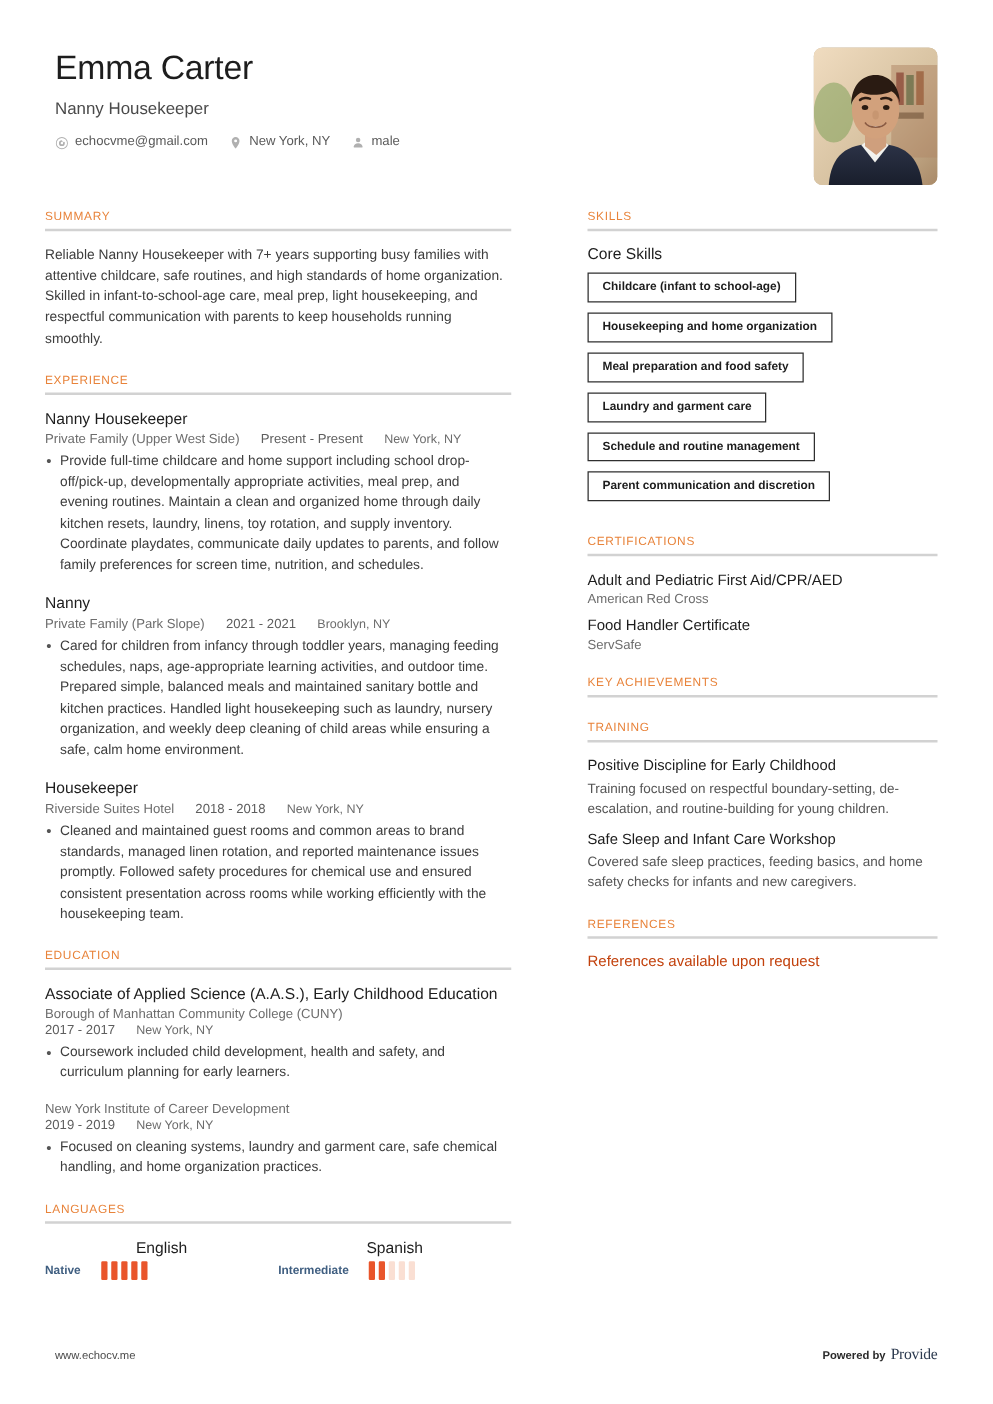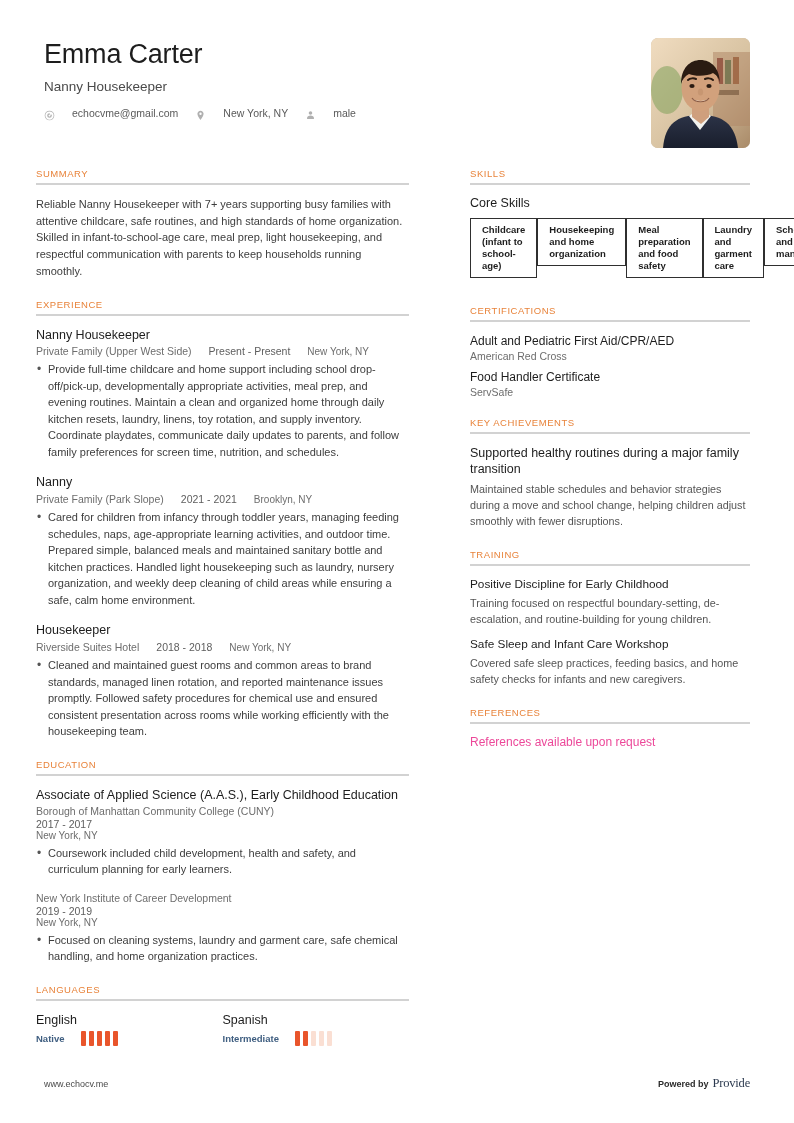--- a/index.html
+++ b/index.html
@@ -13,21 +13,21 @@
   .page { position: relative; width: 794px; height: 1123px; padding: 0; overflow: hidden; }
 
   
   .header { position: absolute; left: 44px; top: 40px; width: 706px; height: 115px; }
   .name {
     font-size: 27px; font-weight: 400; letter-spacing: -0.2px;
     color: #1d1d1d; line-height: 1.1; font-family: "Liberation Sans", sans-serif;
   }
   .job-title { font-size: 13.5px; color: #4a4a4a; margin-top: 9px; font-weight: 400; }
   .contact-row { display: flex; align-items: center; gap: 6px; margin-top: 13px; }
-  .contact-item { display: flex; align-items: center; gap: 17px; margin-right: 11px; }
+  .contact-item { display: flex; align-items: center; gap: 5px; margin-right: 11px; }
   .contact-text { font-size: 10.5px; color: #5a5a5a; }
   .c-icon { width: 11px; height: 11px; display: inline-block; fill: #b0b0b0; flex: none; }
 
   .photo {
     position: absolute; right: 44px; top: 38px;
     width: 99px; height: 110px; border-radius: 7px; overflow: hidden;
     background: #c9b79c;
   }
   .photo svg { display:block; width: 100%; height: 100%; }
 
@@ -47,65 +47,65 @@
 
   
   .entry { margin-bottom: 14px; }
   .entry:last-child { margin-bottom: 2px; }
   .entry-title { font-size: 12.5px; color: #1d1d1d; font-weight: 400; line-height: 1.35; }
   .entry-meta { display: flex; align-items: baseline; flex-wrap: wrap; margin-top: 2px; }
   .meta-org { font-size: 10.5px; color: #6d6d6d; margin-right: 17px; }
   .meta-dates { font-size: 10.5px; color: #5e5e5e; margin-right: 17px; white-space: nowrap; }
   .meta-loc { font-size: 10px; color: #6d6d6d; }
   .edu-line2 { font-size: 10.5px; color: #6d6d6d; margin-top: 1px; }
-  .edu-line3 { display:flex; align-items: baseline; margin-top: 1px; flex-direction: column; }
+  .edu-line3 { display:flex; align-items: baseline; margin-top: 1px; }
 
   .bullets { list-style: none; margin-top: 4px; }
   .bullets li {
     position: relative; padding-left: 12px; font-size: 11px;
     line-height: 1.5; color: #3d3d3d; margin-bottom: 1px;
   }
   .bullets li::before {
     content: "•"; position: absolute; left: 1px; top: -1px;
     color: #555; font-size: 12px;
   }
 
   
   .lang-grid { display: flex; gap: 0; }
-  .lang-item { width: 192px; }
+  .lang-item { width: 192px; text-align: center; }
   .lang-name { font-size: 12.5px; color: #1d1d1d; line-height: 1.35; }
   .lang-row { display: flex; align-items: center; gap: 16px; margin-top: 3px; }
   .lang-level { font-size: 9.5px; color: #3f5e80; font-weight: 600; }
   .bars { display: flex; gap: 3px; }
   .bar { width: 5px; height: 15px; background: #e9552b; border-radius: 1px; }
   .bar.off { background: #fadfd3; }
 
   
   .skills-group-label { font-size: 12.5px; color: #1d1d1d; margin-bottom: 8px; }
   .chip {
     display: inline-block; border: 1px solid #2f2f2f; background: #fff;
     padding: 5px 11px; font-size: 9.5px; font-weight: 700; color: #1d1d1d;
     margin-bottom: 8px; line-height: 1.25;
   }
-  .chip-wrap { display: flex; align-items: flex-start; }
+  .chip-wrap { display: flex; flex-direction: column; align-items: flex-start; }
 
   
   .cert-item { margin-bottom: 7px; }
   .cert-name { font-size: 12px; color: #1d1d1d; line-height: 1.35; }
   .cert-issuer { font-size: 10.5px; color: #6d6d6d; margin-top: 1px; }
 
   
   .ach-item { margin-bottom: 11px; }
   .ach-title { font-size: 12.5px; color: #1d1d1d; line-height: 1.32; }
   .ach-desc { font-size: 10.8px; color: #555; line-height: 1.48; margin-top: 4px; }
   .train-item { margin-bottom: 9px; }
   .train-title { font-size: 11.8px; color: #1d1d1d; line-height: 1.35; }
   .train-desc { font-size: 10.8px; color: #555; line-height: 1.48; margin-top: 3px; }
 
-  .ref-text { font-size: 12px; color: #ec4899; }
+  .ref-text { font-size: 12px; color: #c2410c; }
 
   
   .footer {
     position: absolute; left: 44px; right: 44px; bottom: 32px;
     display: flex; justify-content: space-between; align-items: center;
   }
   .footer-left { font-size: 9px; color: #4a4a4a; }
   .footer-right { font-size: 9px; color: #2b2b2b; font-weight: 700; display: flex; align-items: baseline; gap: 4px; }
   .brand { font-size: 12.5px; font-weight: 400; color: #2c3a4f; font-family: "Liberation Serif", serif; letter-spacing: -0.2px; }
 </style>
@@ -324,24 +324,20 @@
       </div>
       <div class="cert-item">
         <div class="cert-name">Food Handler Certificate</div>
         <div class="cert-issuer">ServSafe</div>
       </div>
     </div>
 
     <div class="section">
       <div class="sec-title">KEY ACHIEVEMENTS</div>
       <div class="sec-rule"></div>
-      <div class="ach-item">
-        <div class="ach-title">Supported healthy routines during a major family transition</div>
-        <div class="ach-desc">Maintained stable schedules and behavior strategies during a move and school change, helping children adjust smoothly with fewer disruptions.</div>
-      </div>
     </div>
 
     <div class="section">
       <div class="sec-title">TRAINING</div>
       <div class="sec-rule"></div>
       <div class="train-item">
         <div class="train-title">Positive Discipline for Early Childhood</div>
         <div class="train-desc">Training focused on respectful boundary-setting, de-escalation, and routine-building for young children.</div>
       </div>
       <div class="train-item">

